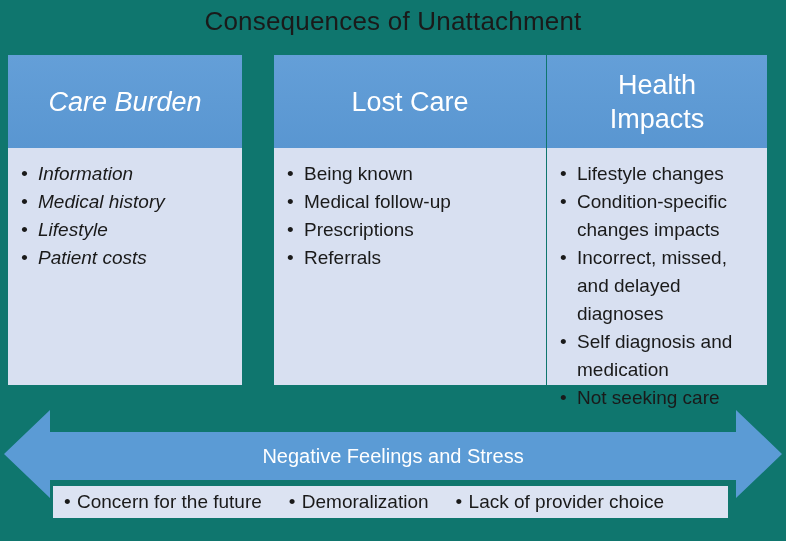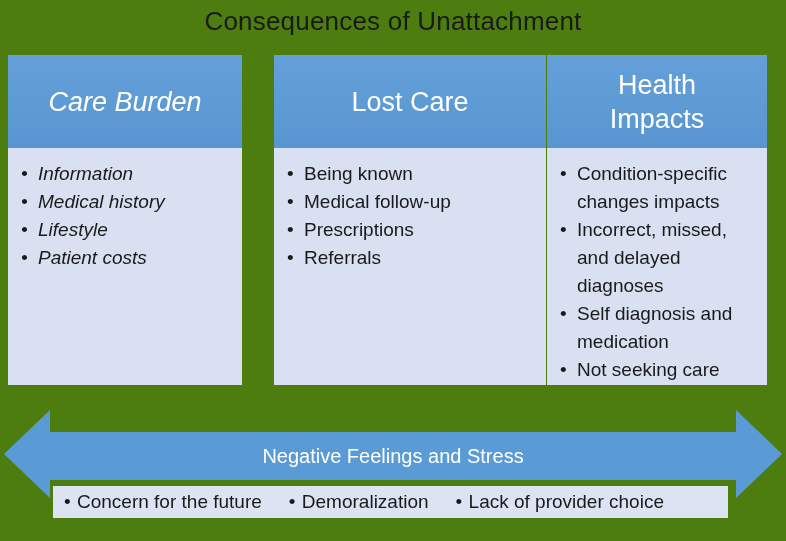--- a/index.html
+++ b/index.html
@@ -7,21 +7,21 @@
     --blue2:#5996d1;
     --light:#d8e0f1;
     --footer-light:#dce3f2;
     --ink:#1a1a1a;
     --white:#ffffff;
   }
   html,body{margin:0;padding:0;background:#fff;}
   .canvas{
     position:relative;
     width:786px;height:541px;
-    background:#4d7c0f;
+    background:#0f766e;
     font-family:"Liberation Sans", sans-serif;
     color:var(--ink);
     overflow:hidden;
   }
   .diagram-title{
     position:absolute;top:5px;left:0;right:0;
     text-align:center;
     font-size:26px;line-height:32px;
     color:var(--ink);
     letter-spacing:0.2px;
@@ -119,20 +119,21 @@
           <li>Referrals</li>
         </ul>
     </div>
   </div>
 
   <div class="col col-3">
     <div class="col-header">Health
 Impacts</div>
     <div class="col-body">
       <ul class="bullets">
+          <li>Lifestyle changes</li>
           <li>Condition-specific changes impacts</li>
           <li>Incorrect, missed, and delayed diagnoses</li>
           <li>Self diagnosis and medication</li>
           <li>Not seeking care</li>
         </ul>
     </div>
   </div>
 
   <svg class="arrow-svg" width="786" height="105" viewBox="0 0 786 105" xmlns="http://www.w3.org/2000/svg">
     <polygon fill="#5b9bd5" points="4,49 50,5 50,27 736,27 736,5 782,49 736,93 736,75 50,75 50,93"></polygon>

